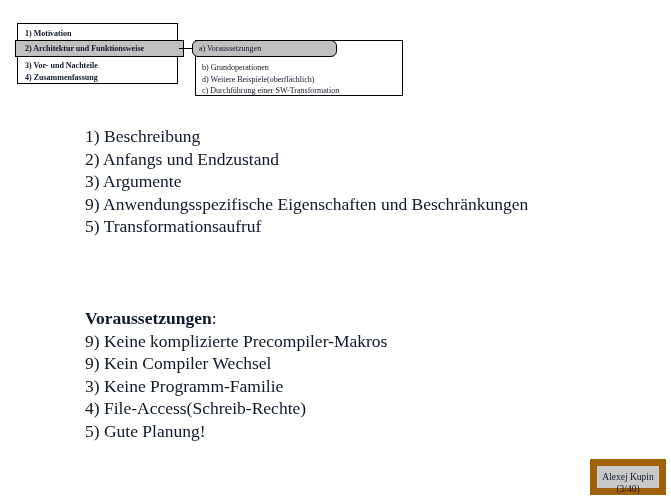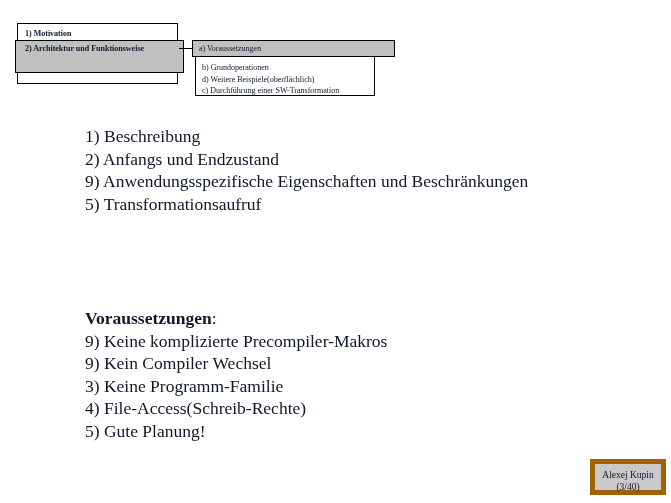--- a/index.html
+++ b/index.html
@@ -37,45 +37,46 @@
     box-sizing: border-box;
     border-bottom: 1px solid #000000;
     padding: 4px 0 0 7px;
   }
   .nav-box-left .rows34 {
     margin-top: 16px;
     padding: 3px 0 0 7px;
   }
   .nav-box-right {
     left: 195px; top: 40px;
-    width: 180px; height: 56px;
+    width: 208px; height: 56px;
     font-weight: normal;
   }
   .nav-box-right .sub-rows {
     padding: 21px 0 0 6px;
   }
   .nav-highlight {
     position: absolute;
     background: #c0c0c0;
     border: 1px solid #000000;
     box-sizing: border-box;
     font-size: 8px;
     line-height: 8px;
   }
   .nav-highlight-left {
     left: 15px; top: 40px;
-    width: 169px; height: 33px;
+    width: 169px; height: 17px;
     font-weight: bold;
     padding: 4px 0 0 9px;
   }
   .nav-highlight-right {
     left: 192px; top: 40px;
-    width: 203px; height: 17px;
+    width: 145px; height: 17px;
     font-weight: normal;
     padding: 4px 0 0 6px;
+    border-radius: 6px;
   }
   .connector {
     position: absolute;
     left: 179px; top: 48px;
     width: 13px; height: 1px;
     background: #000000;
   }
 
   
   .text-block {
@@ -90,36 +91,40 @@
   .text-block .heading-bold { font-weight: bold; }
   .text-block .heading-suffix { font-weight: normal; }
 
   
   .footer-box {
     position: absolute;
     left: 590px; top: 459px;
     width: 76px; height: 36px;
     box-sizing: border-box;
     background: #c9c9c9;
-    border: 5px solid #a16207;
+    border: 7px solid #a16207;
     text-align: center;
     font-size: 9.5px;
     line-height: 12px;
     padding-top: 5px;
   }
 </style>
 </head>
 <body>
 
 <div class="slide">
 
   <div>
 
     <div class="nav-box nav-box-left">
       <div class="row1">1) Motivation</div>
+      <div class="rows34">
+        <div>3) Vor- und Nachteile</div>
+        <div>4) Zusammenfassung</div>
+      </div>
     </div>
 
     <div class="nav-highlight nav-highlight-left">2) Architektur und Funktionsweise</div>
 
     <div class="connector"></div>
 
     <div class="nav-box nav-box-right">
       <div class="sub-rows">
         <div>b) Grundoperationen</div>
         <div>d) Weitere Beispiele(oberflächlich)</div>
@@ -127,20 +132,21 @@
       </div>
     </div>
 
     <div class="nav-highlight nav-highlight-right">a) Voraussetzungen</div>
 
   </div>
 
   <div class="text-block block1">
     <div>1) Beschreibung</div>
     <div>2) Anfangs und Endzustand</div>
+    <div>3) Argumente</div>
     <div>9) Anwendungsspezifische Eigenschaften und Beschränkungen</div>
     <div>5) Transformationsaufruf</div>
   </div>
 
   <div class="text-block block2">
     <div>
       <span class="heading-bold">Voraussetzungen</span><span class="heading-suffix">:</span>
     </div>
     <div>9) Keine komplizierte Precompiler-Makros</div>
     <div>9) Kein Compiler Wechsel</div>

